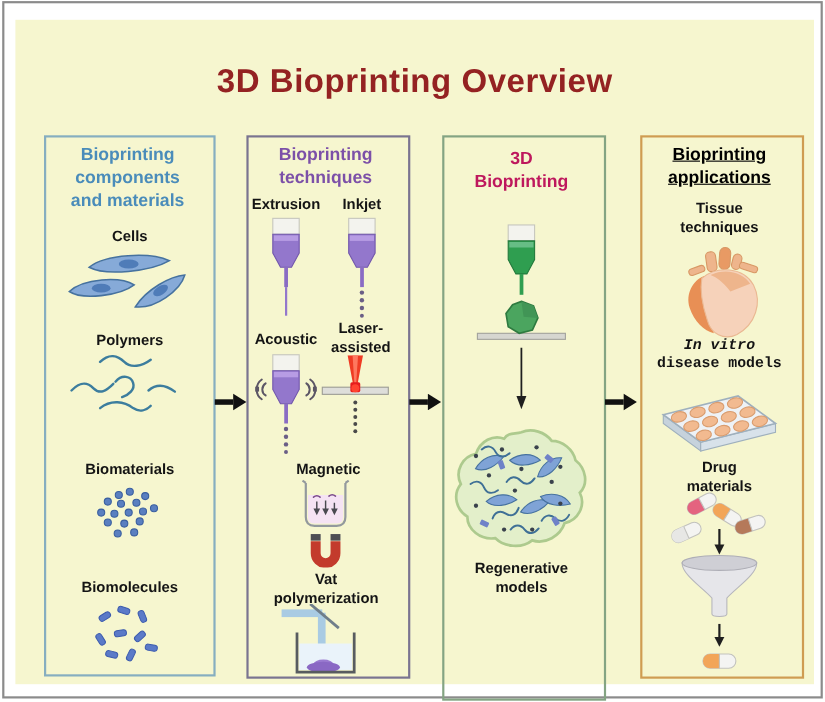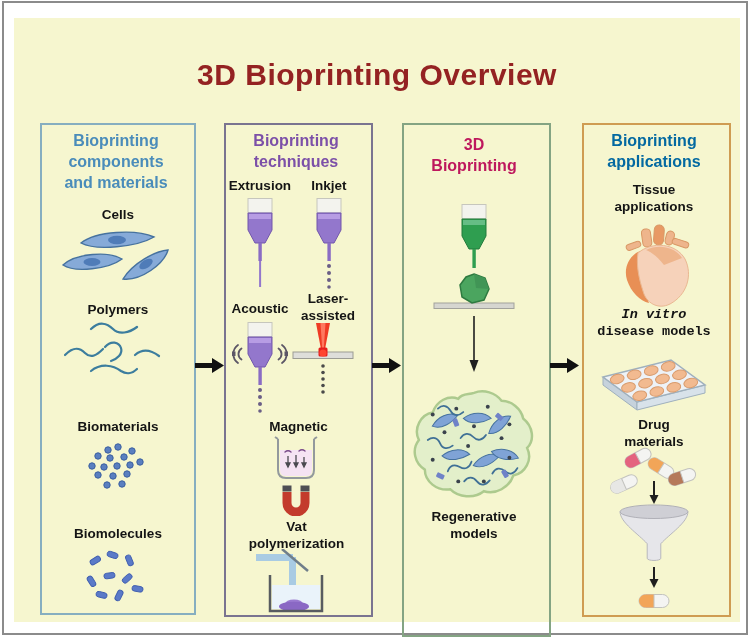--- a/index.html
+++ b/index.html
@@ -9,21 +9,21 @@
   .frame{position:absolute;left:2px;top:1px;right:2px;bottom:3px;border:2px solid #8b8b8b;background:#ffffff;}
   .canvas{position:absolute;left:10px;top:15px;width:726px;height:604px;background:#f6f6cf;}
   .title{position:absolute;left:0;top:40px;width:100%;margin:0;text-align:center;
          font-size:30px;font-weight:bold;color:#942222;letter-spacing:.5px;}
   .col{position:absolute;top:105px;border:2px solid;background:transparent;}
   .col1{left:26px;width:152px;height:488px;border-color:#86aec0;}
   .col2{left:210px;width:145px;height:490px;border-color:#7a7490;}
   .col3{left:388px;width:145px;height:510px;border-color:#84a483;}
   .col4{left:568px;width:145px;height:490px;border-color:#cf9c52;}
   .col-header{position:absolute;text-align:center;font-weight:bold;font-size:16px;line-height:1.3;}
-  .h1{color:#4a8cba;} .h2{color:#7c50a8;} .h3{color:#be185d;} .h4{color:#0369a1;}
+  .h1{color:#4a8cba;} .h2{color:#7c50a8;} .h3{color:#be185d;} .h4{color:#000000;text-decoration:underline;}
   .lbl{position:absolute;text-align:center;font-weight:bold;font-size:13.5px;line-height:1.26;color:#141414;}
   .ico{position:absolute;}
   .it{font-style:italic;}
   .rarrow{position:absolute;top:339px;}
 </style>
 </head>
 <body>
 
 <div class="page">
  <div class="frame">
@@ -282,21 +282,21 @@
          <rect x="94" y="86" width="8" height="5" rx="1" transform="rotate(60 98 88)"></rect>
        </g>
      </svg>
 
      <div class="lbl" style="left:20px;top:383px;width:100px;">Regenerative models</div>
    </section>
 
    <section class="col col4">
      <div class="col-header h4" style="left:20px;top:6px;width:100px;">Bioprinting applications</div>
 
-     <div class="lbl" style="left:30px;top:56px;width:80px;">Tissue applications</div>
+     <div class="lbl" style="left:30px;top:56px;width:80px;">Tissue techniques</div>
 
      <svg class="ico" style="left:24px;top:98px;" width="92" height="86" viewBox="0 0 92 86">
        <g stroke="#d89865" stroke-width="1">
          <rect x="34" y="6" width="9" height="18" rx="4" fill="#eeb58c" transform="rotate(-8 38 14)"></rect>
          <rect x="46" y="2" width="10" height="20" rx="5" fill="#e89a64" transform="rotate(4 51 11)"></rect>
          <rect x="58" y="8" width="8" height="14" rx="4" fill="#eeb58c" transform="rotate(14 62 14)"></rect>
          <rect x="18" y="20" width="15" height="6" rx="3" fill="#eeb58c" transform="rotate(-20 25 23)"></rect>
          <rect x="64" y="17" width="17" height="6" rx="3" fill="#eeb58c" transform="rotate(18 72 20)"></rect>
        </g>
        <path d="M32,28 C22,32 15,44 19,57 C23,69 32,78 41,80 C36,66 31,44 34,28 Z" fill="#e88f55"></path>

